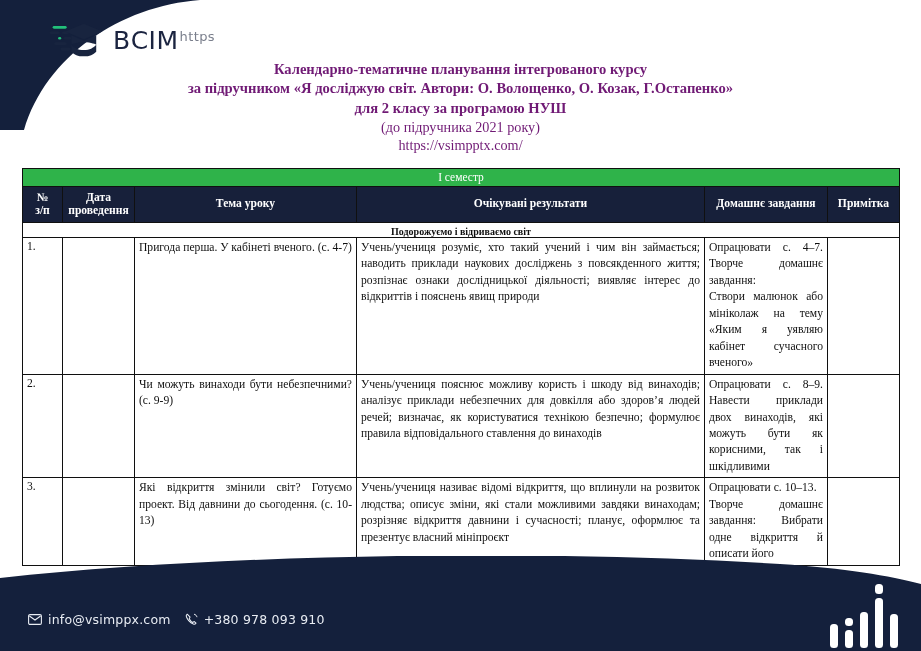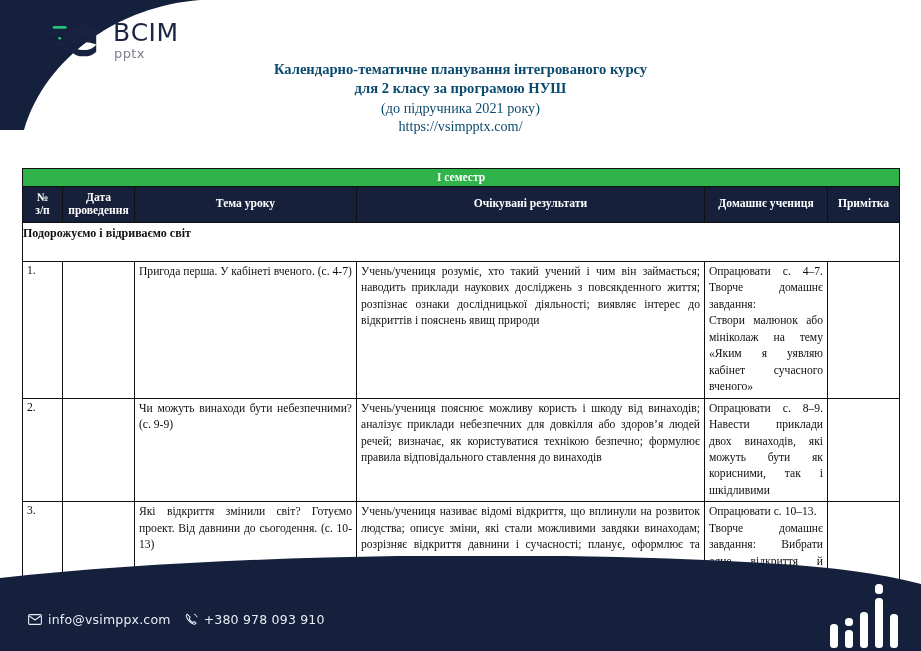--- a/index.html
+++ b/index.html
@@ -47,21 +47,21 @@
   .footer-contacts svg { display: block; }
 
   
   .logo {
     position: absolute;
     left: 48px; top: 19px;
     display: flex; align-items: center;
     gap: 9px;
   }
   .logo-mark { width: 56px; height: 42px; display:block; }
-  .logo-text { display: flex; flex-direction: column; line-height: 1; }
+  .logo-text { display: flex; line-height: 1; }
   .logo-title {
     font-family: "DejaVu Sans", sans-serif;
     font-size: 25px;
     font-weight: 500;
     color: #1b2440;
     letter-spacing: .5px;
   }
   .logo-sub {
     font-family: "DejaVu Sans", sans-serif;
     font-size: 13px;
@@ -70,21 +70,21 @@
     margin-left: 1px;
     letter-spacing: .4px;
   }
 
   
   .heading {
     position: absolute;
     left: 0; top: 60px;
     width: 921px;
     text-align: center;
-    color: #0c4a6e;
+    color: #701a75;
   }
   .heading .line {
     font-size: 14.6px;
     font-weight: bold;
     line-height: 1.32;
   }
   .heading .sub {
     font-size: 14.2px;
     line-height: 1.32;
   }
@@ -103,40 +103,41 @@
     color: #0f0f0f;
   }
   table.ktp td, table.ktp th {
     border: 1px solid #101010;
     padding: 2px 4px;
     vertical-align: top;
   }
   tr.semester-row td {
     background: #2fb34a;
     color: #ffffff;
-    font-weight: bold;
+    font-weight: normal;
     text-align: center;
     font-size: 11.5px;
     padding: 2px 16px 3px;
     border: 1px solid #101010;
   }
   tr.colhead th {
     background: #17203a;
     color: #ffffff;
     font-weight: bold;
     text-align: center;
     vertical-align: middle;
     font-size: 11.6px;
     line-height: 1.12;
     padding: 4px 2px 5px;
   }
   tr.section-row td {
+    text-align: center;
     font-weight: bold;
-    font-size: 12px;
-    padding: 3px 0 20px;
+    font-size: 10px;
+    padding: 3px 0 0;
     vertical-align: middle;
   }
   td.c-num { text-align: left; vertical-align: top; padding-left: 4px; }
   td.c-date { }
   td.c-topic {
     text-align: justify;
     text-align-last: left;
     vertical-align: middle;
     padding: 3px 6px;
     line-height: 1.42;
@@ -185,26 +186,27 @@
       <rect x="13" y="23" width="4" height="3.4" rx="1.7" fill="#22c07a"></rect>
       <rect x="20" y="23" width="10" height="3.4" rx="1.7" fill="#18243f"></rect>
       <rect x="8" y="30" width="16" height="3.4" rx="1.7" fill="#18243f"></rect>
       <rect x="16" y="37" width="13" height="3.4" rx="1.7" fill="#18243f"></rect>
       <path d="M46,6 L70,16 L46,26 L22,16 Z" fill="#18243f"></path>
       <path d="M30,21 L30,33 C30,33 36,30 46,30 C56,30 62,33 62,33 L62,21 L46,28 Z" fill="#18243f"></path>
       <path d="M30,33 C34,37 38,40 46,40 C54,40 58,37 62,33 L62,42 C58,46 54,48 46,48 C38,48 34,46 30,42 Z" fill="#18243f"></path>
     </svg>
     <div class="logo-text">
       <span class="logo-title">ВСІМ</span>
-      <span class="logo-sub">pptx</span>
+      <span class="logo-sub">https</span>
     </div>
   </div>
 
   <div class="heading">
     <div class="line">Календарно-тематичне планування інтегрованого курсу</div>
+    <div class="line">за підручником «Я досліджую світ. Автори: О. Волощенко, О. Козак, Г.Остапенко»</div>
     <div class="line">для 2 класу за програмою НУШ</div>
     <div class="sub">(до підручника 2021 року)</div>
     <div class="sub">https://vsimpptx.com/</div>
   </div>
 
   <div class="table-wrap">
     <table class="ktp">
       <colgroup>
         <col class="col-num">
           <col class="col-date">
@@ -221,21 +223,21 @@
           <th>
             <span>№</span><br>
             <span>з/п</span>
           </th>
           <th>
             <span>Дата</span><br>
             <span>проведення</span>
           </th>
           <th>Тема уроку</th>
           <th>Очікувані результати</th>
-          <th>Домашнє учениця</th>
+          <th>Домашнє завдання</th>
           <th>Примітка</th>
         </tr>
         <tr class="section-row">
           <td colspan="6">Подорожуємо і відриваємо світ</td>
         </tr>
 
         <tr>
           <td class="c-num">1.</td>
           <td class="c-date"></td>
           <td class="c-topic">Пригода перша. У кабінеті вченого. (с. 4-7)</td>

